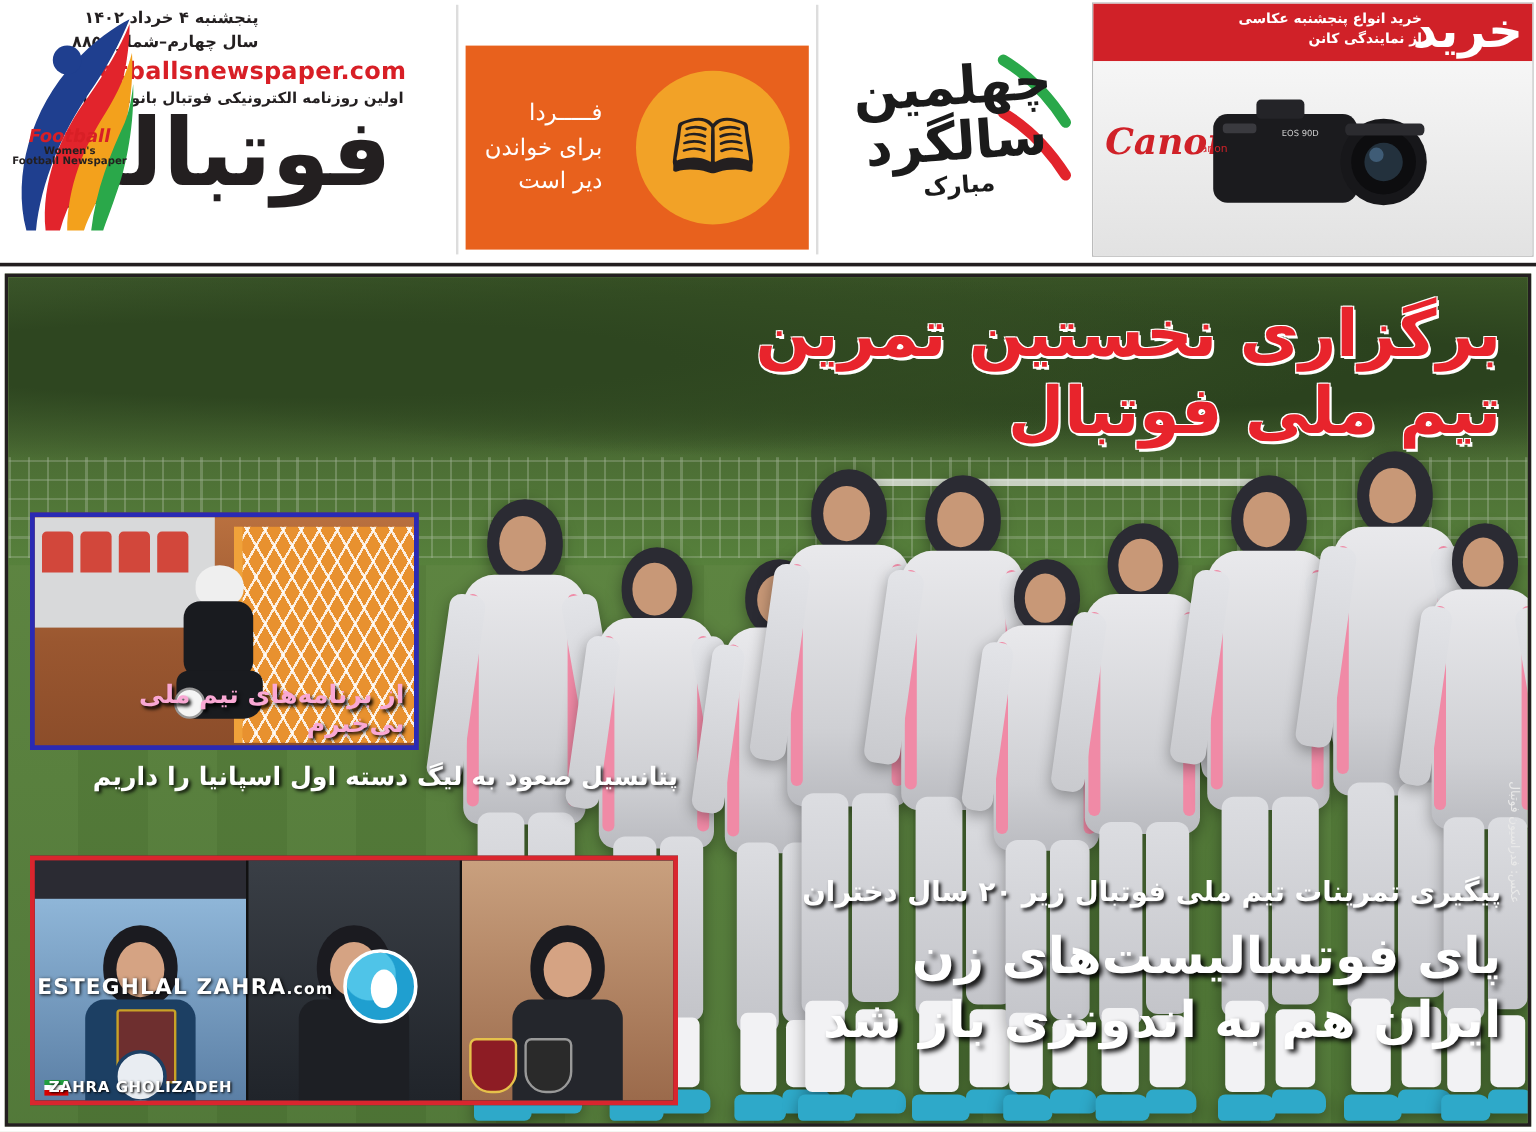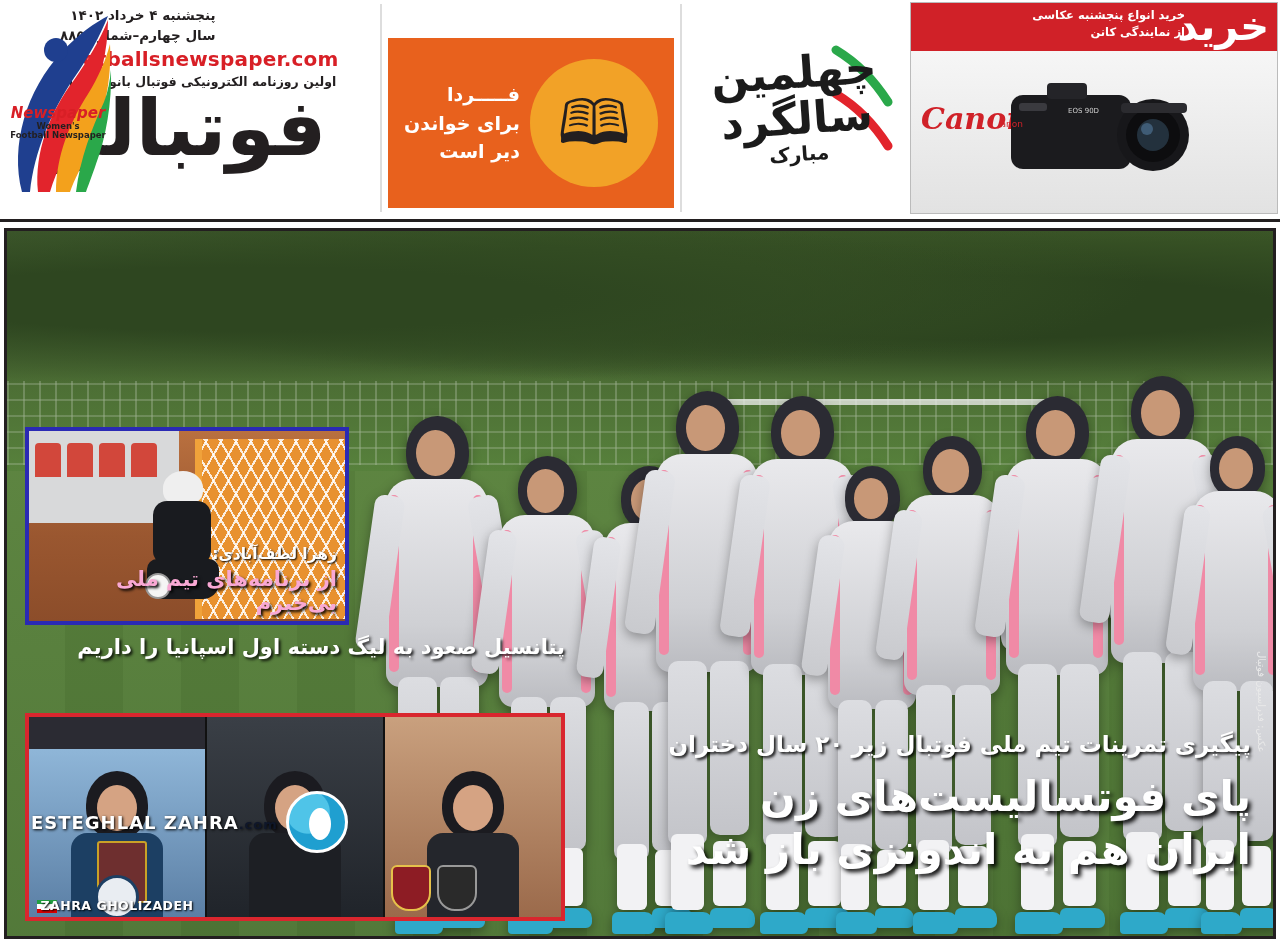--- a/index.html
+++ b/index.html
@@ -89,21 +89,21 @@
     padding: 0 16px;
   }
   .ad-book-circle {
     width: 128px; height: 128px; border-radius: 50%;
     background: #f2a227;
     display: flex; align-items: center; justify-content: center;
     position: relative;
   }
   .ad-book-circle .glyph { font-size: 62px; color: #231f20; line-height: 1; }
   .ad-book-lines {
-    color: #fff; font-size: 19px; font-weight: bold;
+    color: #fff; font-size: 19px; font-weight: normal;
     line-height: 1.5;
   }
 
   
   .ad-calli {
     width: 230px; height: 208px; margin-top: 4px;
     border-left: 2px solid #ddd;
     position: relative;
     background: #fff;
     display:flex; align-items:center; justify-content:center;
@@ -343,21 +343,21 @@
   .wm-globe::after {
     content: ""; position:absolute; left: 20px; top: 14px;
     width: 22px; height: 32px; border-radius: 50% 50% 50% 50%;
     background: #fff;
   }
   .wm-text { text-align: right; }
   .wm-fa { font-size: 23px; font-weight: bold; color: #ffffff; text-shadow: 1px 1px 3px #000; }
   .wm-en { font-size: 18px; font-weight: bold; color: #fff; direction: ltr; letter-spacing: 1px;
            text-shadow: 1px 1px 3px #000;}
   .wm-en .news { color: #ffffff; }
-  .wm-en .com { color: #0f172a; font-size: 13px; }
+  .wm-en .com { color: #ffffff; font-size: 13px; }
 
   
   .cap-u20 {
     position: absolute; right: 22px; top: 500px; z-index: 7;
     font-size: 23px; font-weight: bold; color: #fff;
     text-shadow: 2px 2px 3px rgba(0,0,0,.9);
     text-align: right;
   }
   .headline2 {
     position: absolute; right: 22px; top: 540px; z-index: 7;
@@ -391,21 +391,21 @@
       <div class="brand-title">فوتبالز</div>
 
       <svg class="brand-swoosh" viewBox="0 0 108 190">
         <path d="M18 186 C6 140 22 84 58 46 C74 28 92 16 104 10 C96 30 84 52 70 72 C48 104 30 146 26 186 Z" fill="#1f3f8f"></path>
         <path d="M34 186 C30 146 46 106 70 74 C84 54 96 34 104 14 C104 44 96 80 80 112 C66 140 52 164 46 186 Z" fill="#e2242c"></path>
         <path d="M52 186 C52 150 66 116 84 88 C94 72 102 54 106 38 C108 72 100 112 86 142 C78 160 70 174 66 186 Z" fill="#f3a11c"></path>
         <path d="M72 186 C76 152 88 122 100 96 C104 86 106 74 107 64 C108 96 102 132 92 158 C88 170 84 180 82 186 Z" fill="#2aa84a"></path>
         <circle cx="52" cy="44" r="12" fill="#1f3f8f"></circle>
       </svg>
       <div class="brand-en">
-        <div class="en1">Newspaper</div>
+        <div class="en1">Football</div>
         <div class="en2">Women's</div>
         <div class="en2">Football Newspaper</div>
       </div>
     </div>
 
     <div class="ad-book">
       <div class="ad-book-box">
         <div class="ad-book-circle">
           <span class="glyph">🕮</span>
         </div>
@@ -612,39 +612,42 @@
           <div class="p-leg" style="left:67.60000000000001px;top:245px;width:33.800000000000004px;height:160px"></div>
           <div class="p-sock" style="left:33.800000000000004px;bottom:26px;width:28.6px;height:70px"></div>
           <div class="p-sock" style="left:70.2px;bottom:30px;width:28.6px;height:60px"></div>
           <div class="p-boot" style="left:28.6px;bottom:2px;width:41.6px;height:22px"></div>
           <div class="p-boot" style="left:67.60000000000001px;bottom:8px;width:39px;height:20px"></div>
         </div>
       </div>
 
     <div class="photo-credit">عکس: فدراسیون فوتبال</div>
 
+    <div class="headline">
+      <div class="l1">برگزاری نخستین تمرین</div>
+      <div class="l2">تیم ملی فوتبال</div>
+    </div>
 
     <div class="inset-gk">
       <div class="gk-bg"></div>
       <div class="gk-wall"></div>
       <div class="gk-seats">
         <div class="gk-seat"></div>
         <div class="gk-seat"></div>
         <div class="gk-seat"></div>
         <div class="gk-seat"></div>
       </div>
       <div class="gk-net"></div>
       <div class="gk-player">
         <div class="gk-cap"></div>
         <div class="gk-torso"></div>
         <div class="gk-legs"></div>
         <div class="gk-ball"></div>
       </div>
       <div class="gk-text">
-        <div class="t1">زهرا لطف‌آبادی:</div>
         <div class="t2">از برنامه‌های تیم ملی بی‌خبرم</div>
       </div>
     </div>
 
     <div class="cap-under-gk">پتانسیل صعود به لیگ دسته اول اسپانیا را داریم</div>
 
     <div class="inset-trip">
       <div class="trip-cell tc1">
         <div class="tc-person">
           <div class="tc-head"></div>

